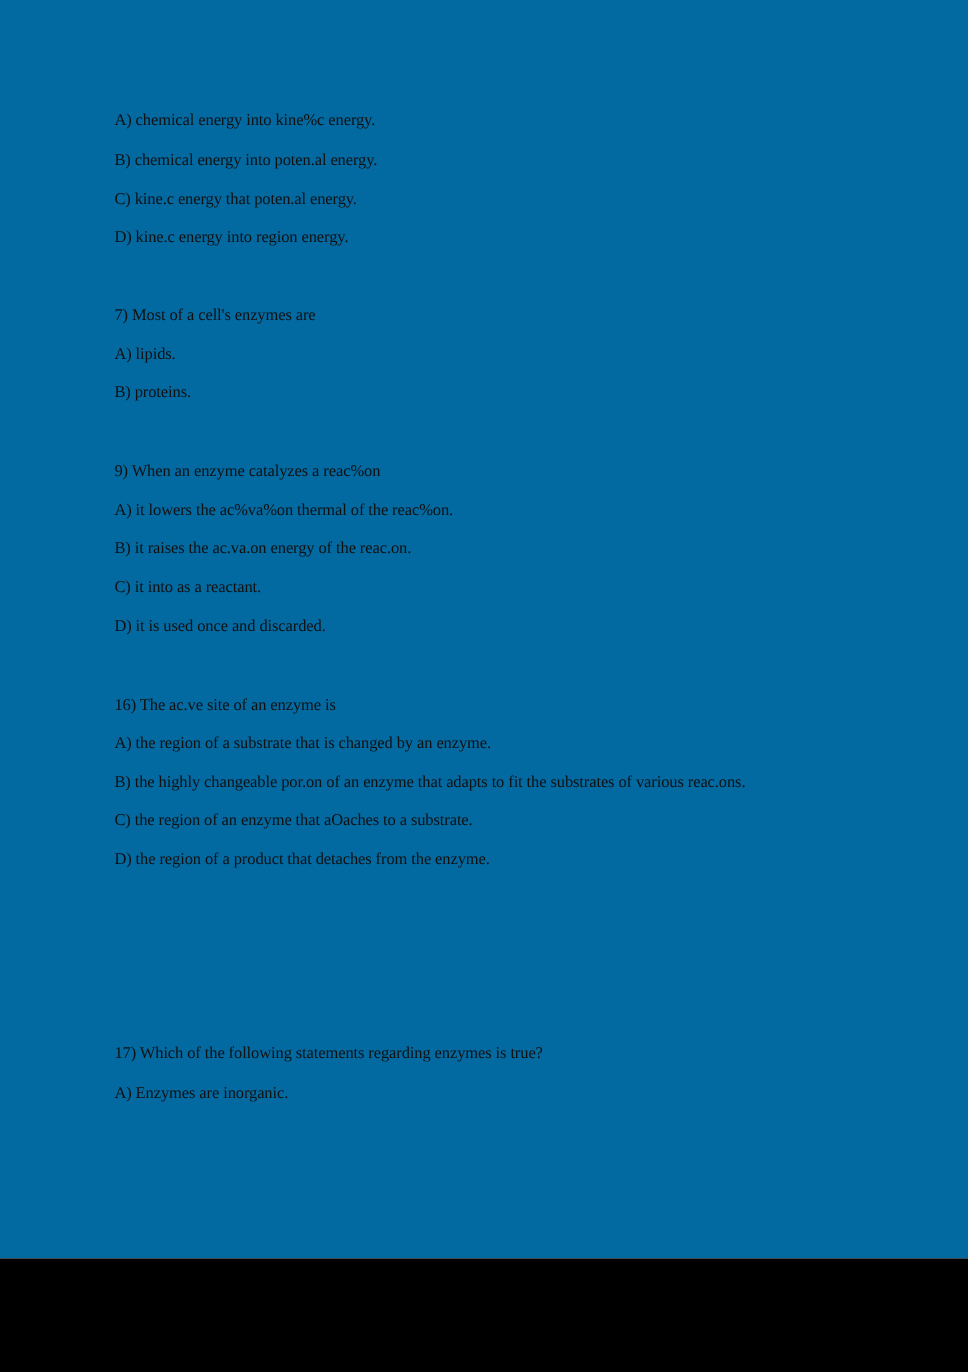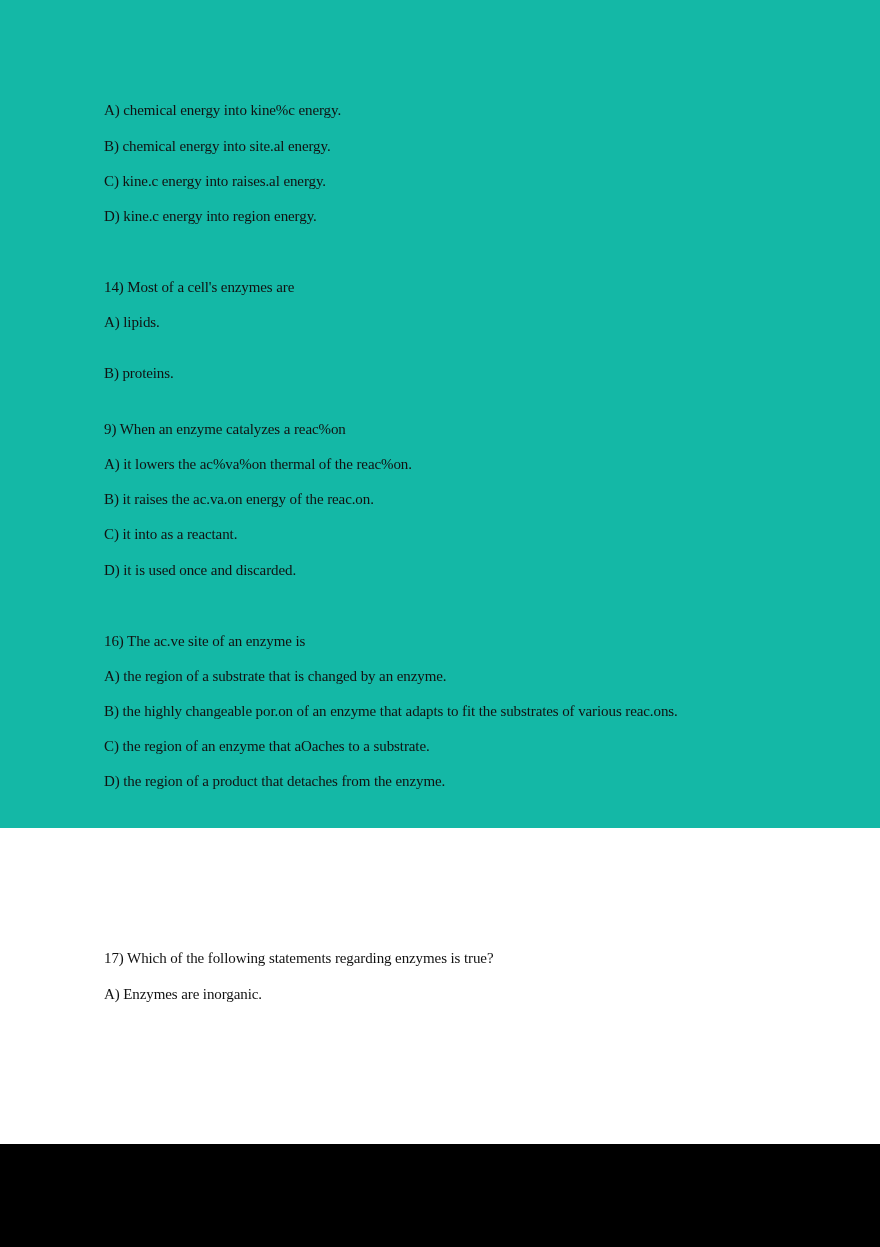--- a/index.html
+++ b/index.html
@@ -13,22 +13,22 @@
       position: relative;
       overflow: hidden;
       font-family: "Liberation Serif", "DejaVu Serif", serif;
       color: #111111;
     }
     .page {
       position: absolute;
       left: 0;
       top: 0;
       width: 880px;
-      height: 828px;
-      background: #14b8a6;
+      height: 1144px;
+      background: #0369a1;
     }
     .line {
       position: absolute;
       left: 104px;
       font-size: 15px;
       line-height: 18px;
       white-space: nowrap;
       letter-spacing: -0.1px;
     }
     .bottom-bar {
@@ -39,28 +39,28 @@
       height: 103px;
       background: #000000;
     }
   </style>
 </head>
 <body>
 
 <div class="page">
 
   <div class="line" style="top:101px">A) chemical energy into kine%c energy.</div>
-  <div class="line" style="top:137px">B) chemical energy into site.al energy.</div>
-  <div class="line" style="top:172px">C) kine.c energy into raises.al energy.</div>
+  <div class="line" style="top:137px">B) chemical energy into poten.al energy.</div>
+  <div class="line" style="top:172px">C) kine.c energy that poten.al energy.</div>
   <div class="line" style="top:207px">D) kine.c energy into region energy.</div>
 
   <div>
-    <div class="line" style="top:278px">14) Most of a cell's enzymes are</div>
+    <div class="line" style="top:278px">7) Most of a cell's enzymes are</div>
     <div class="line" style="top:313px">A) lipids.</div>
-    <div class="line" style="top:364px">B) proteins.</div>
+    <div class="line" style="top:348px">B) proteins.</div>
   </div>
 
   <div>
     <div class="line" style="top:420px">9) When an enzyme catalyzes a reac%on</div>
     <div class="line" style="top:455px">A) it lowers the ac%va%on thermal of the reac%on.</div>
     <div class="line" style="top:490px">B) it raises the ac.va.on energy of the reac.on.</div>
     <div class="line" style="top:525px">C) it into as a reactant.</div>
     <div class="line" style="top:561px">D) it is used once and discarded.</div>
   </div>
 

